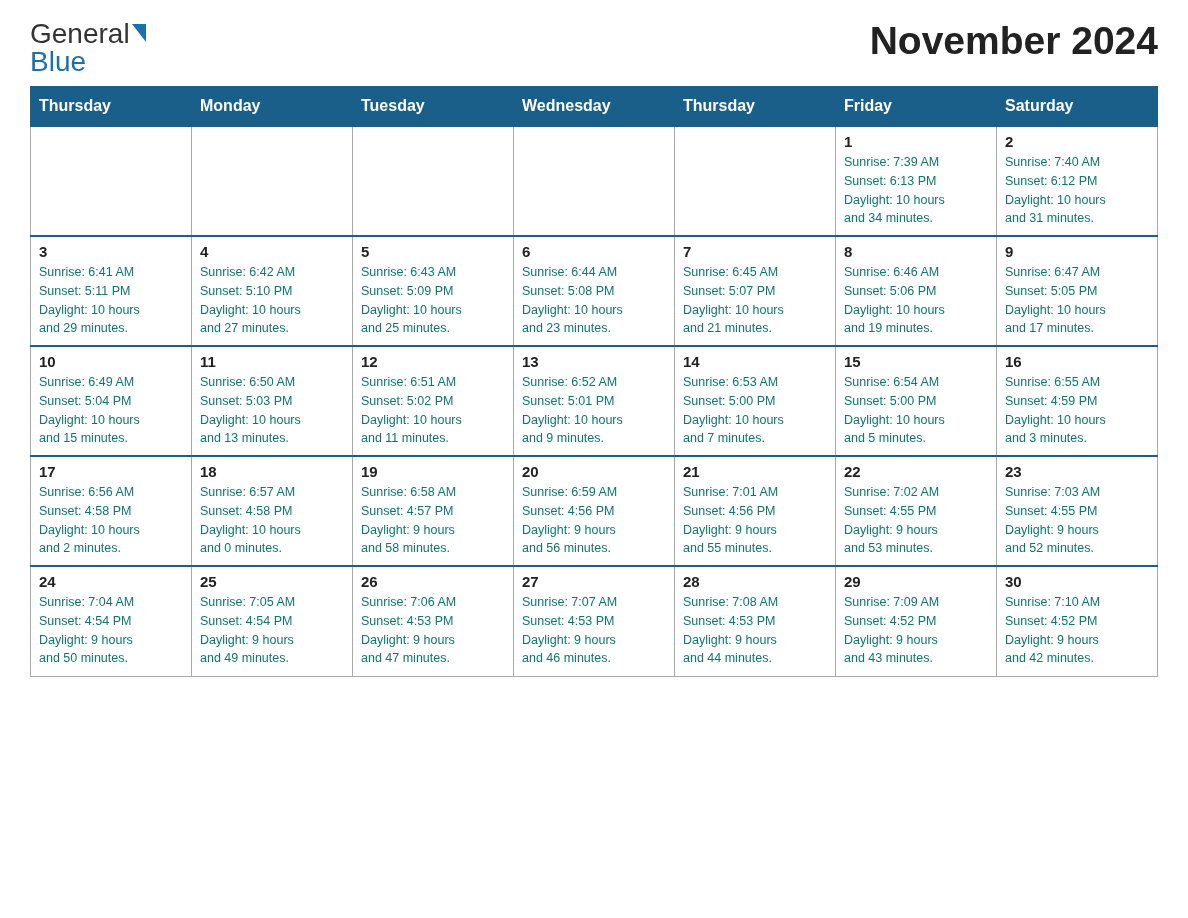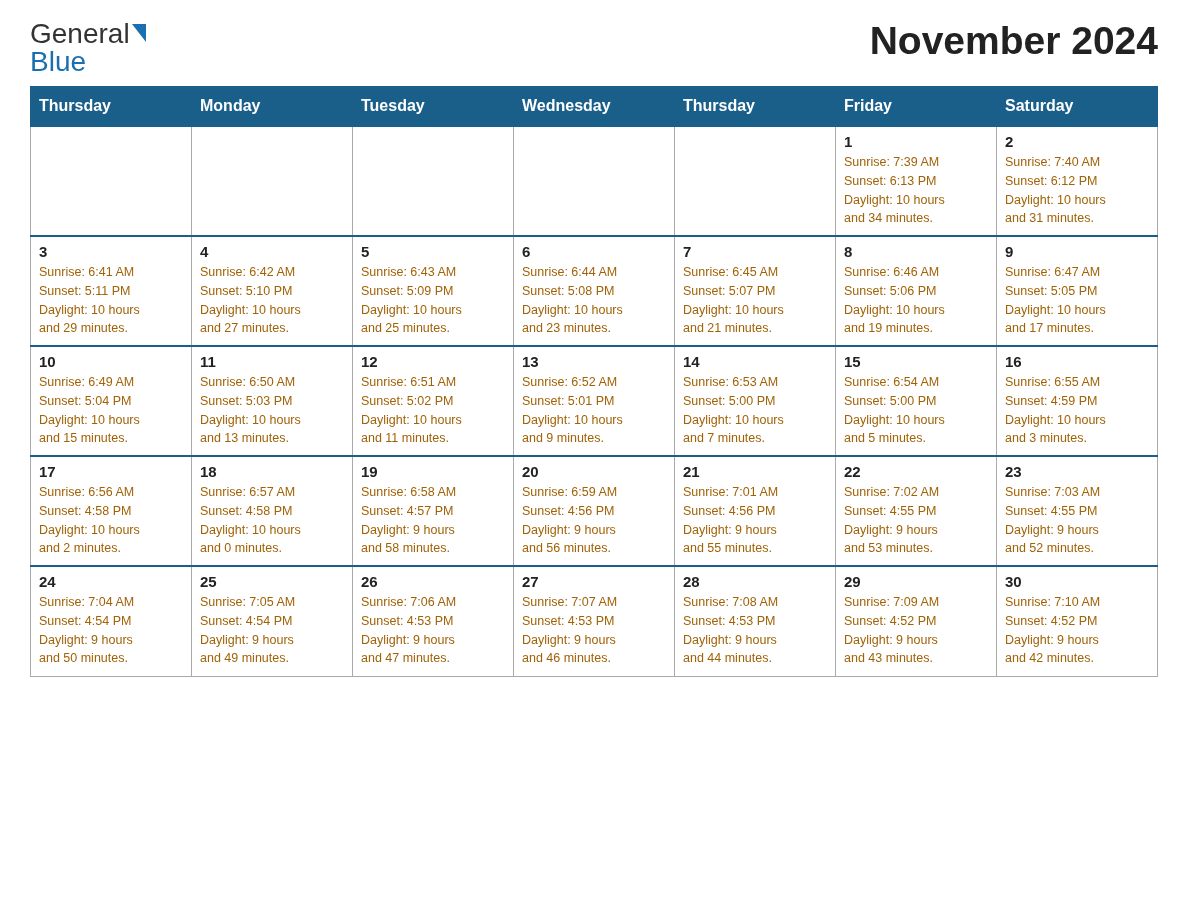--- a/index.html
+++ b/index.html
@@ -90,21 +90,21 @@
     }
     .day-num {
       font-size: 15px;
       font-weight: bold;
       color: #222;
       display: block;
       margin-bottom: 3px;
     }
     .day-info {
       font-size: 12.5px;
-      color: #a16207;
+      color: #0f766e;
       line-height: 1.5;
     }
     .empty-cell {
       background: #f9f9f9;
     }
   </style>
 </head>
 <body>
 
 <div class="header-row">

